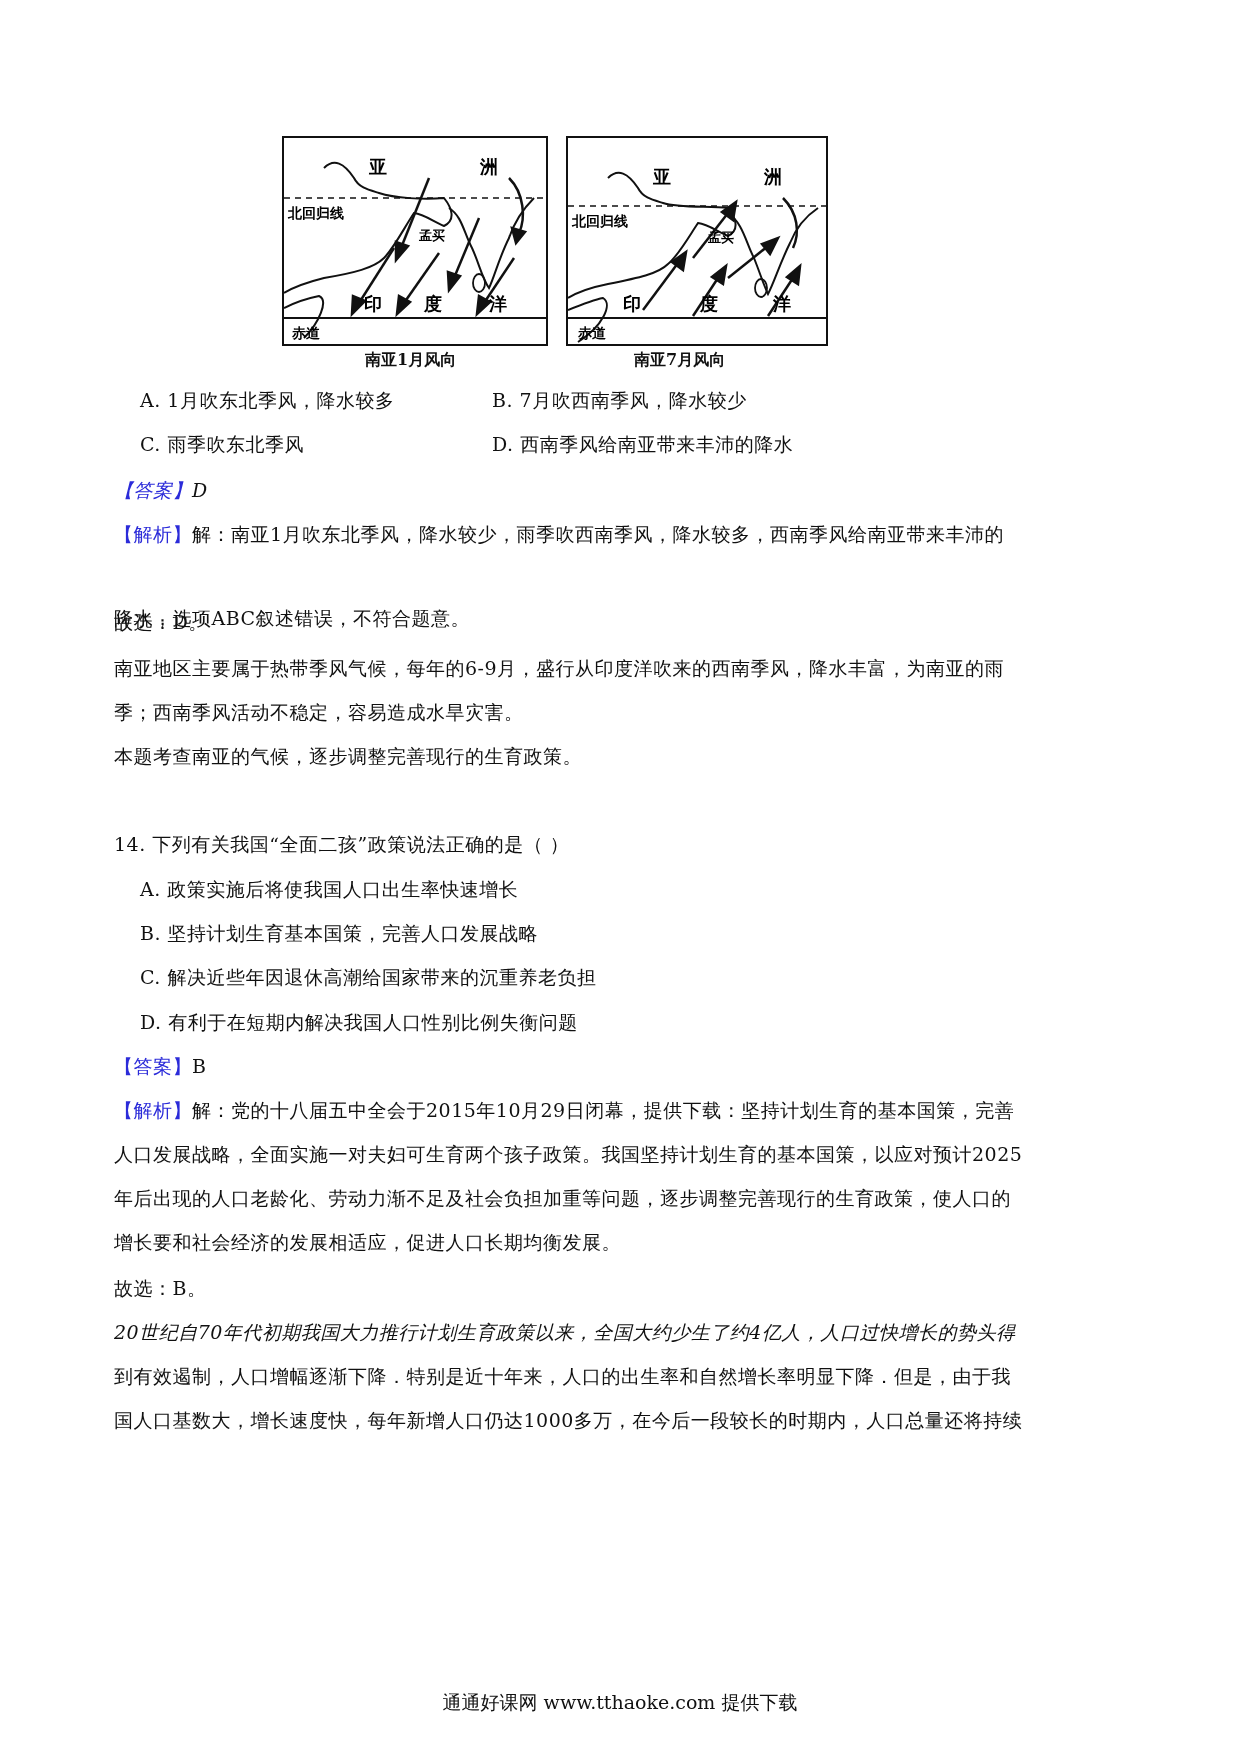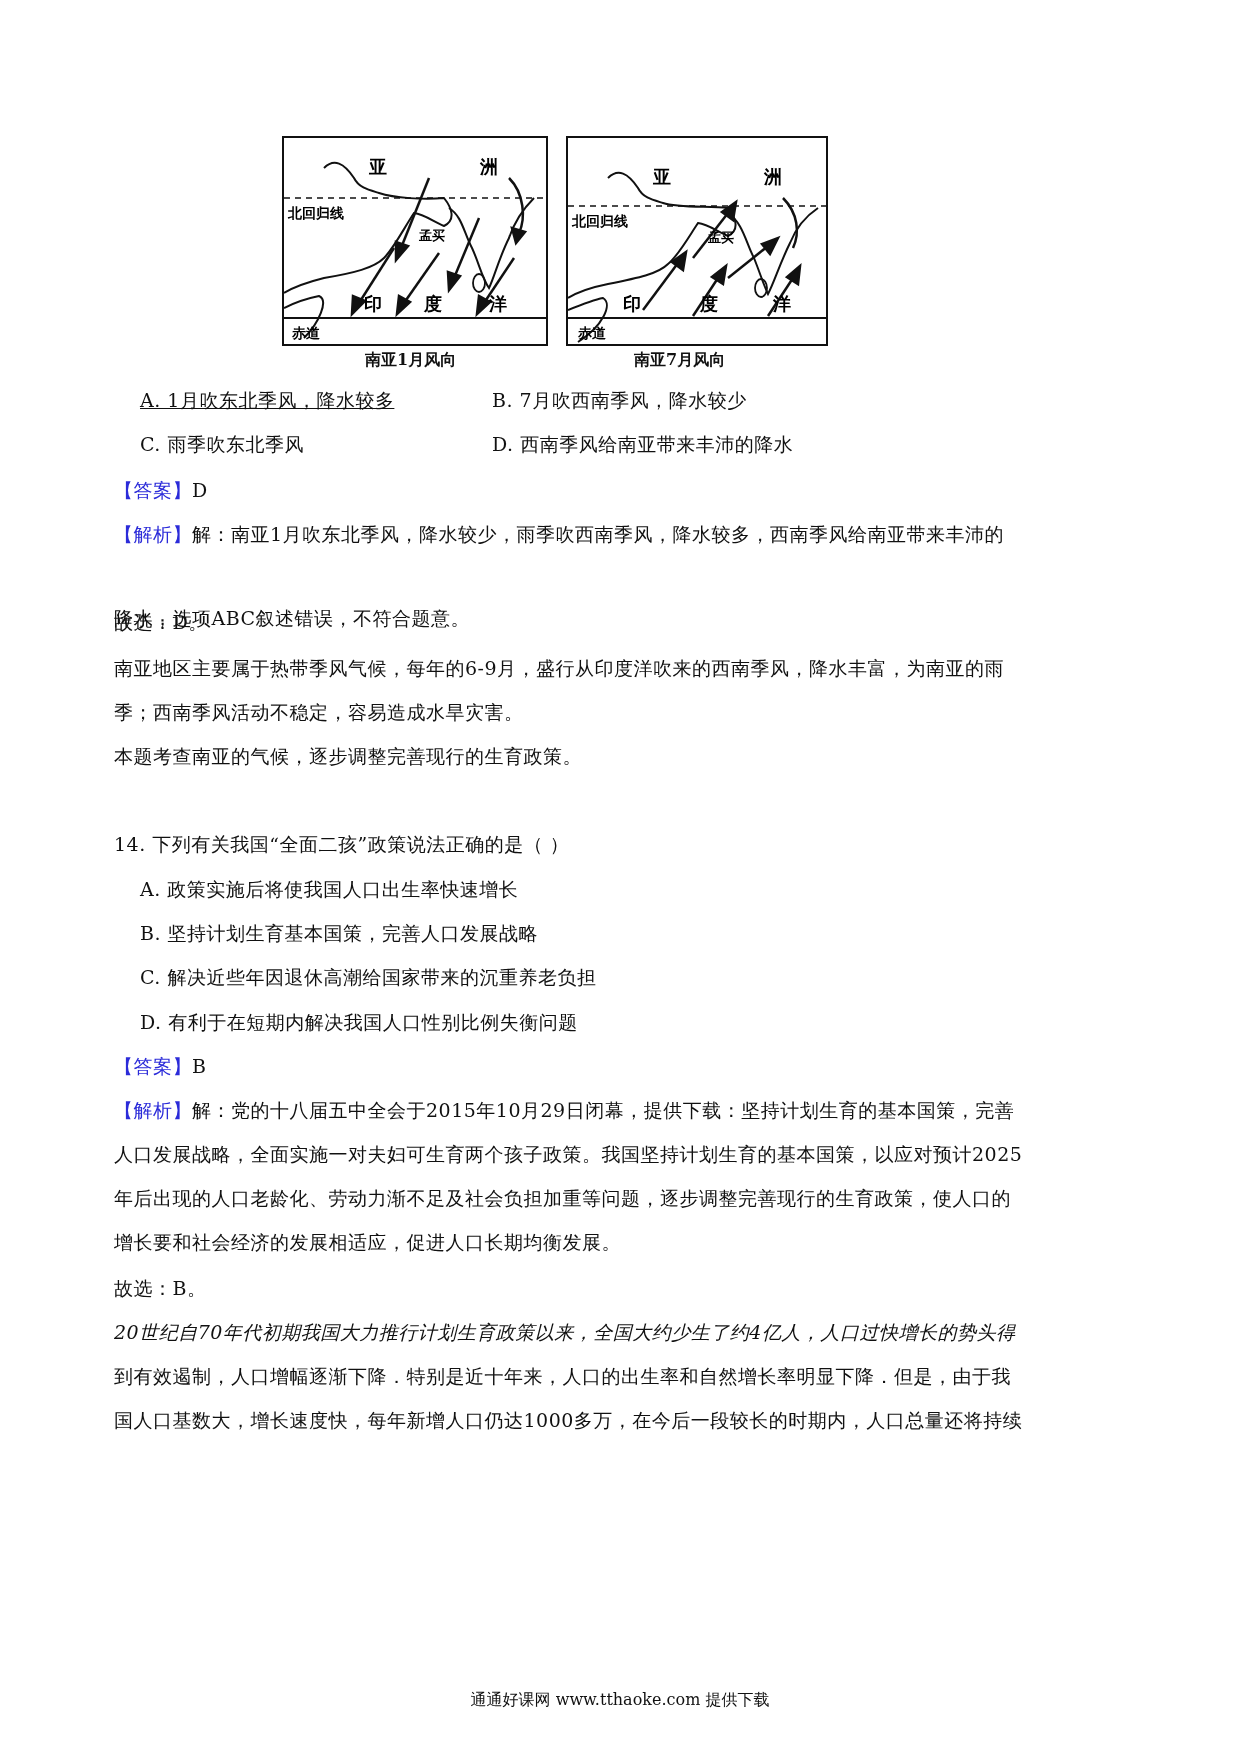--- a/index.html
+++ b/index.html
@@ -7,21 +7,21 @@
       width: 1240px; height: 1754px; position: relative; overflow: hidden;
       font-family: "DejaVu Serif", "Liberation Serif", serif;
       color: #111111;
     }
     .line { position: absolute; left: 114px; font-size: 19px; white-space: nowrap; letter-spacing: 0.5px; }
     .opt { position: absolute; font-size: 19px; white-space: nowrap; letter-spacing: 0.5px; }
     .tag { color: #2b2bd9; }
     .figure { position: absolute; top: 148px; }
     .map { position: absolute; border: 2px solid #111; background: #fff; }
     .caption { position: absolute; font-size: 16px; font-weight: bold; white-space: nowrap; }
-    .footer { position: absolute; top: 1690px; left: 0; width: 1240px; text-align: center; font-size: 16px; }
+    .footer { position: absolute; top: 1690px; left: 0; width: 1240px; text-align: center; font-size: 19px; }
     svg text { font-family: "DejaVu Serif", serif; }
   </style>
 </head>
 <body>
 
 <div class="figure">
 
   <div class="map" style="left:282px; top:-12px; width:262px; height:206px;">
     <svg width="262" height="206">
       <path d="M40 30 C50 20 60 25 70 40 C75 50 85 52 95 55 C110 60 140 62 160 60 C168 70 172 82 160 88 C150 84 140 76 130 75 C120 90 110 110 100 120 C90 130 70 135 40 140 C20 145 8 150 0 155" fill="none" stroke="#111" stroke-width="2"></path>
@@ -83,26 +83,26 @@
       <text x="140" y="104" font-size="13" font-weight="bold">孟买</text>
       <text x="55" y="172" font-size="18" font-weight="bold">印</text>
       <text x="132" y="172" font-size="18" font-weight="bold">度</text>
       <text x="205" y="172" font-size="18" font-weight="bold">洋</text>
       <text x="10" y="200" font-size="14" font-weight="bold">赤道</text>
     </svg>
   </div>
   <div class="caption" style="left:634px; top:202px;">南亚7月风向</div>
 </div>
 
-<div class="opt" style="left:140px; top:388px;text-decoration:underline;">A.  1月吹东北季风，降水较多</div>
+<div class="opt" style="left:140px; top:388px;">A.  1月吹东北季风，降水较多</div>
 <div class="opt" style="left:492px; top:388px;">B.  7月吹西南季风，降水较少</div>
 <div class="opt" style="left:140px; top:432px;">C.  雨季吹东北季风</div>
 <div class="opt" style="left:492px; top:432px;">D.  西南季风给南亚带来丰沛的降水</div>
 
-<div class="line" style="top:478px;"><span class="tag">【答案】</span><span>D</span></div>
+<div class="line" style="top:478px;font-style:italic;"><span class="tag">【答案】</span><span>D</span></div>
 <div class="line" style="top:522px;"><span class="tag">【解析】</span><span>解：南亚1月吹东北季风，降水较少，雨季吹西南季风，降水较多，西南季风给南亚带来丰沛的</span></div>
 <div class="line" style="top:566px;margin-top:40px;">降水，选项ABC叙述错误，不符合题意。</div>
 <div class="line" style="top:610px;">故选：D。</div>
 <div class="line" style="top:656px;">南亚地区主要属于热带季风气候，每年的6-9月，盛行从印度洋吹来的西南季风，降水丰富，为南亚的雨</div>
 <div class="line" style="top:700px;">季；西南季风活动不稳定，容易造成水旱灾害。</div>
 <div class="line" style="top:744px;">本题考查南亚的气候，逐步调整完善现行的生育政策。</div>
 
 <div class="line" style="top:832px;">14.  下列有关我国“全面二孩”政策说法正确的是（      ）</div>
 <div class="opt" style="left:140px; top:877px;">A.  政策实施后将使我国人口出生率快速增长</div>
 <div class="opt" style="left:140px; top:921px;">B.  坚持计划生育基本国策，完善人口发展战略</div>

